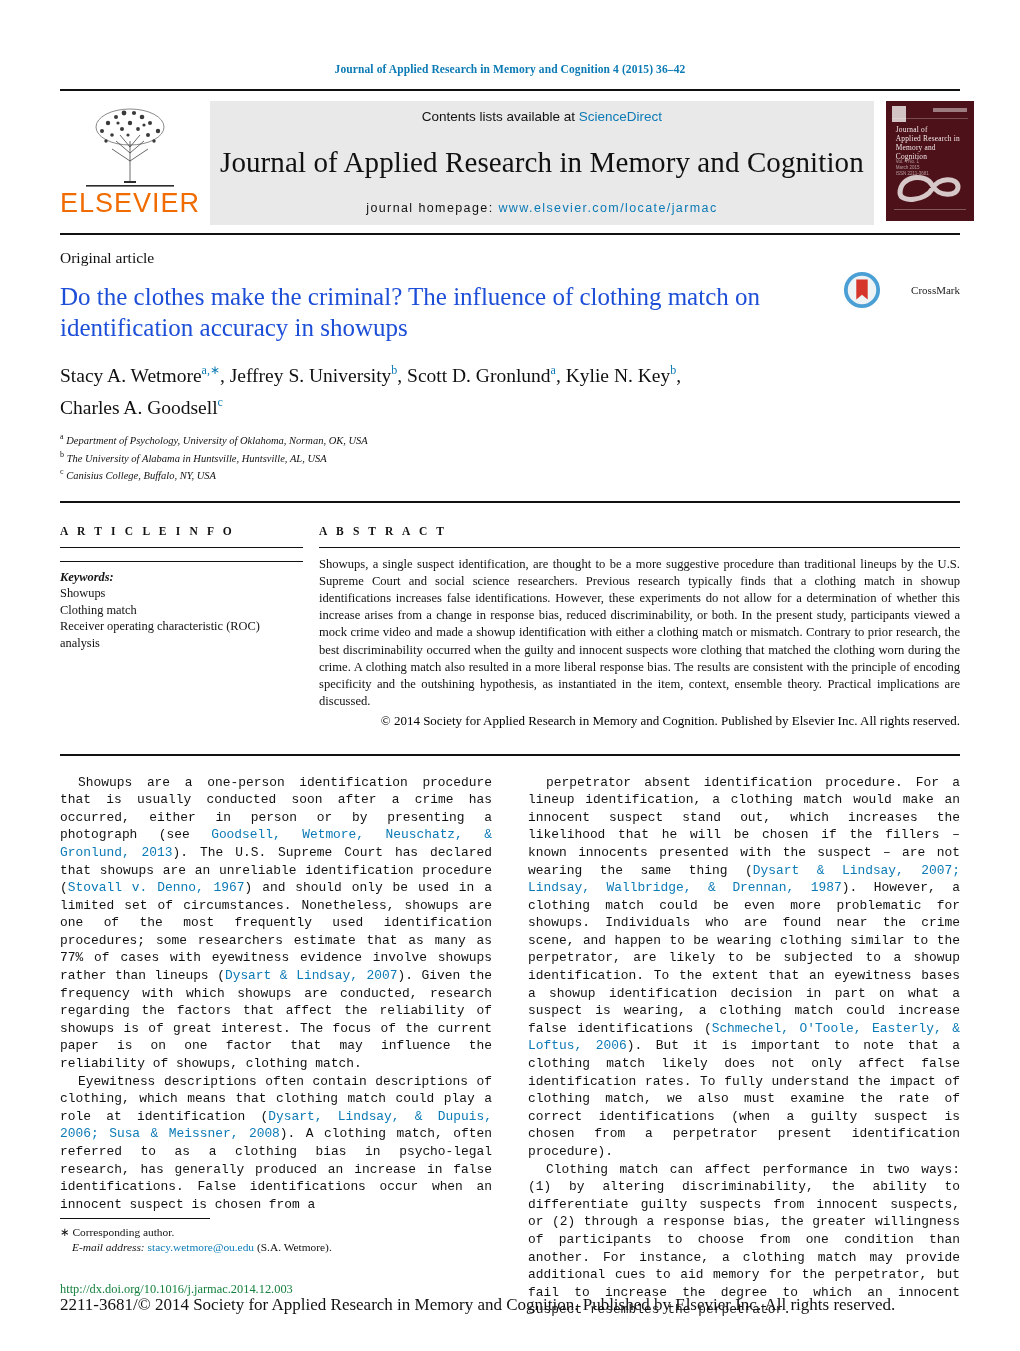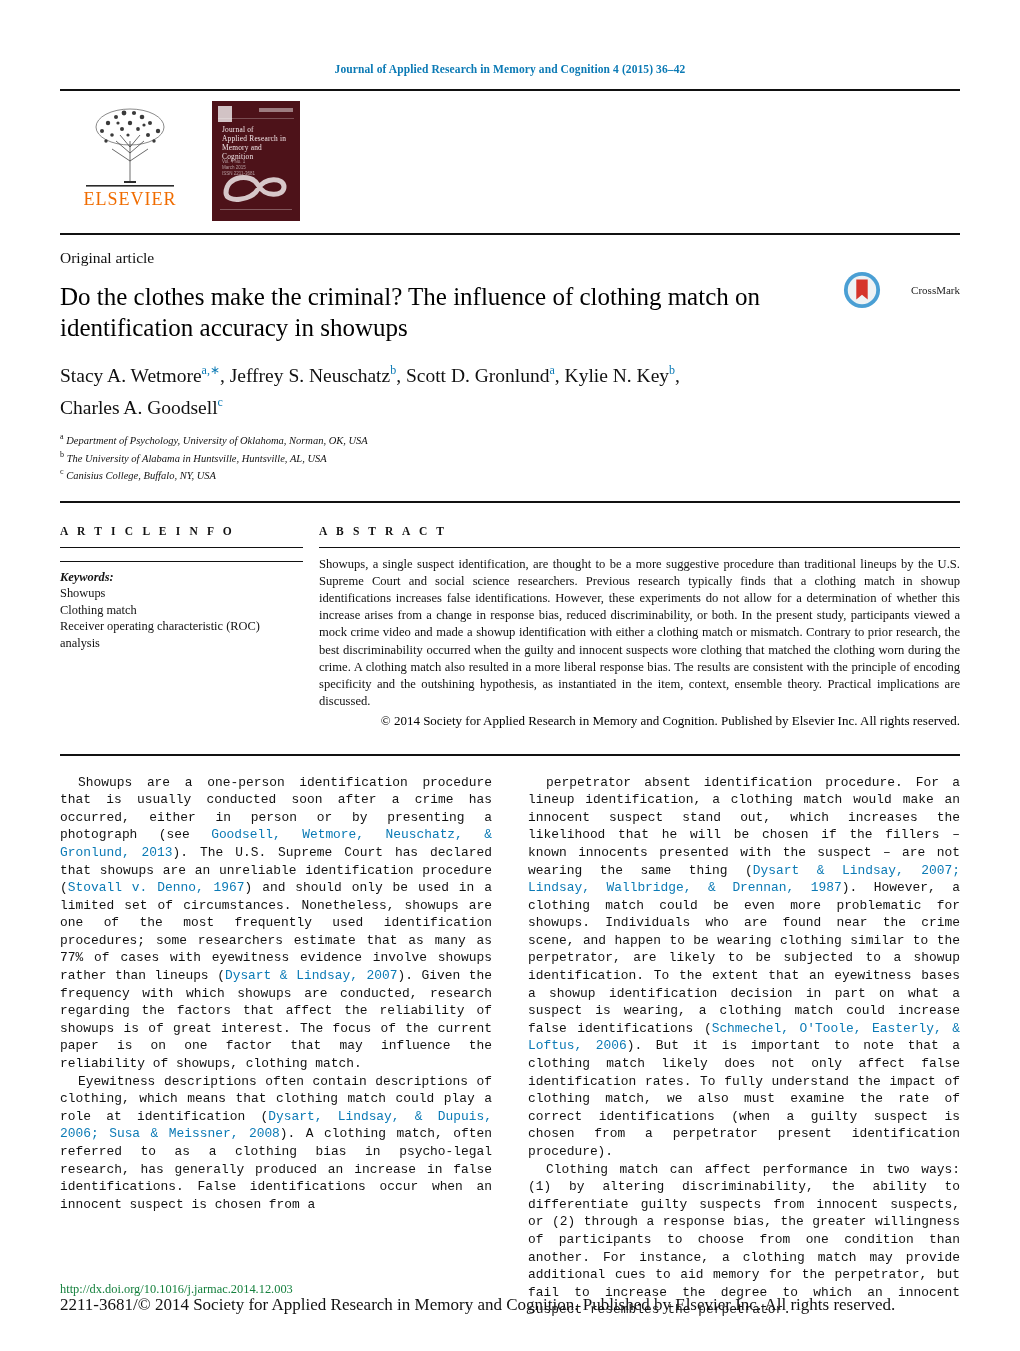--- a/index.html
+++ b/index.html
@@ -50,22 +50,22 @@
     display: flex;
     flex-direction: column;
     align-items: center;
     justify-content: flex-start;
   }
   .elsevier-tree {
     width: 104px;
     height: 88px;
   }
   .elsevier-word {
-    font-family: Liberation Serif, serif;
-    font-size: 18px;
+    font-family: Liberation Sans, sans-serif;
+    font-size: 27px;
     letter-spacing: 1px;
     color: #f06c00;
     font-weight: 400;
     line-height: 1;
     margin-top: 1px;
   }
   .journal-banner {
     flex: 1 1 auto;
     background: #e9e9e9;
     display: flex;
@@ -155,21 +155,21 @@
   .article-type {
     font-family: "Liberation Serif", serif;
     font-size: 15.5px;
     color: #111;
     margin-bottom: 14px;
   }
   .article-title {
     font-family: "Liberation Serif", serif;
     font-size: 25px;
     line-height: 31px;
-    color: #000000;
+    color: #1d4ed8;
     font-weight: 400;
     margin: 0 0 14px 0;
     max-width: 760px;
   }
   .crossmark {
     position: absolute;
     top: 22px;
     right: 0;
     display: flex;
     align-items: center;
@@ -353,20 +353,29 @@
             <circle cx="40" cy="22" r="1.6"></circle>
           <circle cx="66" cy="24" r="1.6"></circle>
             <circle cx="50" cy="34" r="1.6"></circle>
         </g>
         <path d="M46 80 L58 80 L58 82 L46 82 Z" fill="#2b2b2b"></path>
         <rect x="8" y="84" width="88" height="1.6" fill="#2b2b2b"></rect>
       </svg>
       <div class="elsevier-word">ELSEVIER</div>
     </div>
 
+    <div class="journal-banner">
+      <div class="contents-line">
+        <span>Contents lists available at </span><span class="sd">ScienceDirect</span>
+      </div>
+      <div class="journal-title">Journal of Applied Research in Memory and Cognition</div>
+      <div class="homepage-line">
+        <span>journal homepage: </span><span class="url">www.elsevier.com/locate/jarmac</span>
+      </div>
+    </div>
 
     <div class="cover-block">
       <div class="cover-thumb">
         <div class="cov-top"></div>
         <div class="cov-els"></div>
         <div class="cov-issn"></div>
         <div class="cov-title">Journal of<br>Applied Research in<br>Memory and Cognition</div>
         <div class="cov-sub">Vol. 4 No. 1<br>March 2015<br>ISSN 2211-3681</div>
         <svg class="cov-art" width="76" height="48" viewBox="0 0 76 48">
           <path d="M8 30 C8 12, 34 10, 40 22 C46 34, 66 34, 66 24 C66 14, 46 14, 40 26 C34 38, 8 40, 8 30 Z" fill="none" stroke="#e6dcdd" stroke-width="5" opacity="0.9"></path>
@@ -385,21 +394,21 @@
     <div class="crossmark">
       <svg class="crossmark-badge" viewBox="0 0 40 40">
         <circle cx="20" cy="20" r="19" fill="#4a9fd4"></circle>
         <circle cx="20" cy="20" r="15" fill="#eef3f5"></circle>
         <path d="M14 9 L26 9 L26 30 L20 25 L14 30 Z" fill="#d6352b"></path>
       </svg>
       <span class="crossmark-label">CrossMark</span>
     </div>
 
     <div class="authors">
-      <span>Stacy A. Wetmore</span><sup>a,∗</sup><span>, Jeffrey S. Neuschatz</span><sup>b</sup><span>, Scott D. Gronlund</span><sup>a</sup><span>, Kylie N. Key</span><sup>b</sup><span>,</span><br><span>Charles A. Goodsell</span><sup>c</sup>
+      <span>Stacy A. Wetmore</span><sup>a,∗</sup><span>, Jeffrey S. University</span><sup>b</sup><span>, Scott D. Gronlund</span><sup>a</sup><span>, Kylie N. Key</span><sup>b</sup><span>,</span><br><span>Charles A. Goodsell</span><sup>c</sup>
     </div>
 
     <div class="affiliations">
       <div><sup>a</sup> <span>Department of Psychology, University of Oklahoma, Norman, OK, USA</span></div>
       <div><sup>b</sup> <span>The University of Alabama in Huntsville, Huntsville, AL, USA</span></div>
       <div><sup>c</sup> <span>Canisius College, Buffalo, NY, USA</span></div>
     </div>
   </div>
 
   <div class="title-rule"></div>
@@ -432,19 +441,33 @@
     <div class="bcol" id="col-left">
         <p><span>Showups are a one-person identification procedure that is usually conducted soon after a crime has occurred, either in person or by presenting a photograph (see </span><span class="cite">Goodsell, Wetmore, Neuschatz, &amp; Gronlund, 2013</span><span>). The U.S. Supreme Court has declared that showups are an unreliable identification procedure (</span><span class="cite">Stovall v. Denno, 1967</span><span>) and should only be used in a limited set of circumstances. Nonetheless, showups are one of the most frequently used identification procedures; some researchers estimate that as many as 77% of cases with eyewitness evidence involve showups rather than lineups (</span><span class="cite">Dysart &amp; Lindsay, 2007</span><span>). Given the frequency with which showups are conducted, research regarding the factors that affect the reliability of showups is of great interest. The focus of the current paper is on one factor that may influence the reliability of showups, clothing match.</span></p>
         <p><span>Eyewitness descriptions often contain descriptions of clothing, which means that clothing match could play a role at identification (</span><span class="cite">Dysart, Lindsay, &amp; Dupuis, 2006; Susa &amp; Meissner, 2008</span><span>). A clothing match, often referred to as a clothing bias in psycho-legal research, has generally produced an increase in false identifications. False identifications occur when an innocent suspect is chosen from a</span></p>
       </div>
     <div class="bcol" id="col-right">
         <p><span>perpetrator absent identification procedure. For a lineup identification, a clothing match would make an innocent suspect stand out, which increases the likelihood that he will be chosen if the fillers – known innocents presented with the suspect – are not wearing the same thing (</span><span class="cite">Dysart &amp; Lindsay, 2007; Lindsay, Wallbridge, &amp; Drennan, 1987</span><span>). However, a clothing match could be even more problematic for showups. Individuals who are found near the crime scene, and happen to be wearing clothing similar to the perpetrator, are likely to be subjected to a showup identification. To the extent that an eyewitness bases a showup identification decision in part on what a suspect is wearing, a clothing match could increase false identifications (</span><span class="cite">Schmechel, O'Toole, Easterly, &amp; Loftus, 2006</span><span>). But it is important to note that a clothing match likely does not only affect false identification rates. To fully understand the impact of clothing match, we also must examine the rate of correct identifications (when a guilty suspect is chosen from a perpetrator present identification procedure).</span></p>
         <p><span>Clothing match can affect performance in two ways: (1) by altering discriminability, the ability to differentiate guilty suspects from innocent suspects, or (2) through a response bias, the greater willingness of participants to choose from one condition than another. For instance, a clothing match may provide additional cues to aid memory for the perpetrator, but fail to increase the degree to which an innocent suspect resembles the perpetrator.</span></p>
       </div>
   </div>
 
+  <div class="footnote-area">
+    <div class="footnote-rule"></div>
+    <div class="footnote">
+      <div>
+        <span class="star">∗</span>
+        <span>Corresponding author.</span>
+      </div>
+      <div style="padding-left:12px">
+        <span class="em">E-mail address:</span>
+        <span class="mail">stacy.wetmore@ou.edu</span>
+        <span>(S.A. Wetmore).</span>
+      </div>
+    </div>
+  </div>
 
   <div class="page-footer">
     <div class="doi">http://dx.doi.org/10.1016/j.jarmac.2014.12.003</div>
     <div class="issn-line">2211-3681/© 2014 Society for Applied Research in Memory and Cognition. Published by Elsevier Inc. All rights reserved.</div>
   </div>
 
 </div>
 
 </body></html>

